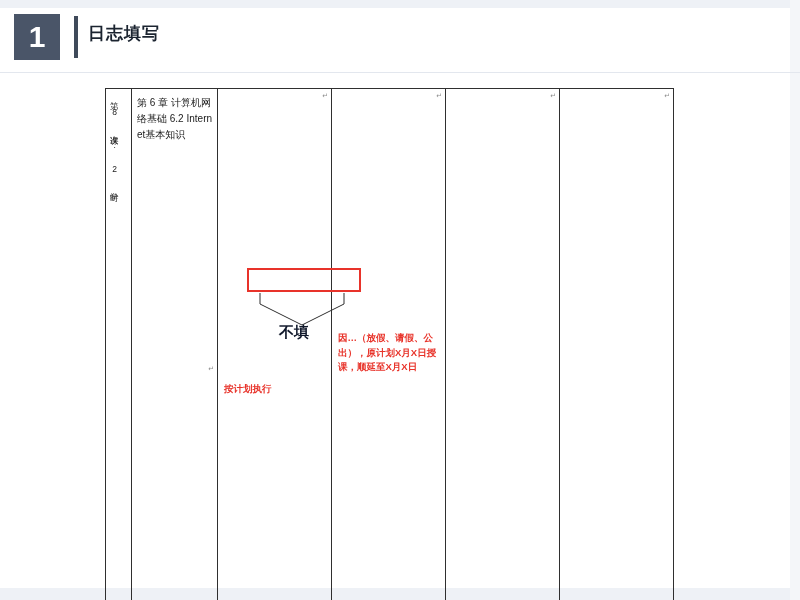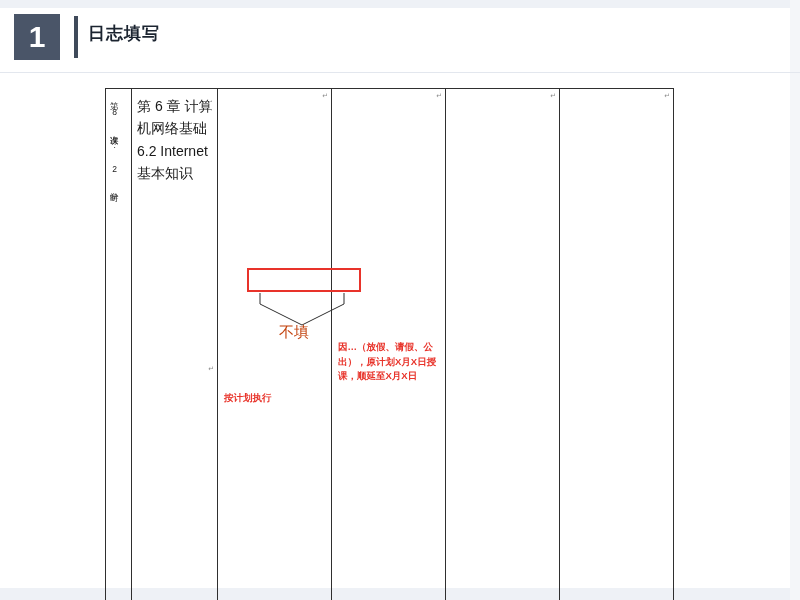--- a/index.html
+++ b/index.html
@@ -102,39 +102,38 @@
     text-orientation: upright;
     font-size: 8.5px;
     line-height: 1.25;
     color: #1a1a1a;
     padding: 6px 3px 0 3px;
     height: 100%;
     box-sizing: border-box;
     letter-spacing: 1px;
   }
   .chap {
-    font-size: 14px;
+    font-size: 10px;
     color: #1a1a1a;
     line-height: 1.6;
     padding: 6px 4px 0 5px;
     word-break: break-all;
   }
   .note {
     color: #e8332a;
     font-size: 9.5px;
     font-weight: bold;
     line-height: 1.55;
     padding: 0 6px;
     position: absolute;
     left: 0;
     right: 0;
     top: 50%;
     transform: translateY(-50%);
     word-break: break-all;
-    margin-top: 9px;
   }
   .note.note-top {
     top: 44%;
   }
   
   .pilcrow {
     position: absolute;
     right: 3px;
     top: 3px;
     font-size: 7px;
@@ -165,22 +164,22 @@
     width: 90px;
     height: 34px;
     pointer-events: none;
   }
   .callout svg { display: block; }
   .callout-label {
     position: absolute;
     left: 279px;
     top: 323px;
     font-size: 15px;
-    color: #c2410c;
-    font-weight: normal;
+    color: #0f172a;
+    font-weight: bold;
   }
 </style>
 </head>
 <body>
 
 <div class="band band-top"></div>
 <div class="band band-bottom"></div>
 <div class="band band-right"></div>
 
 <div class="slide-number-box">1</div>

